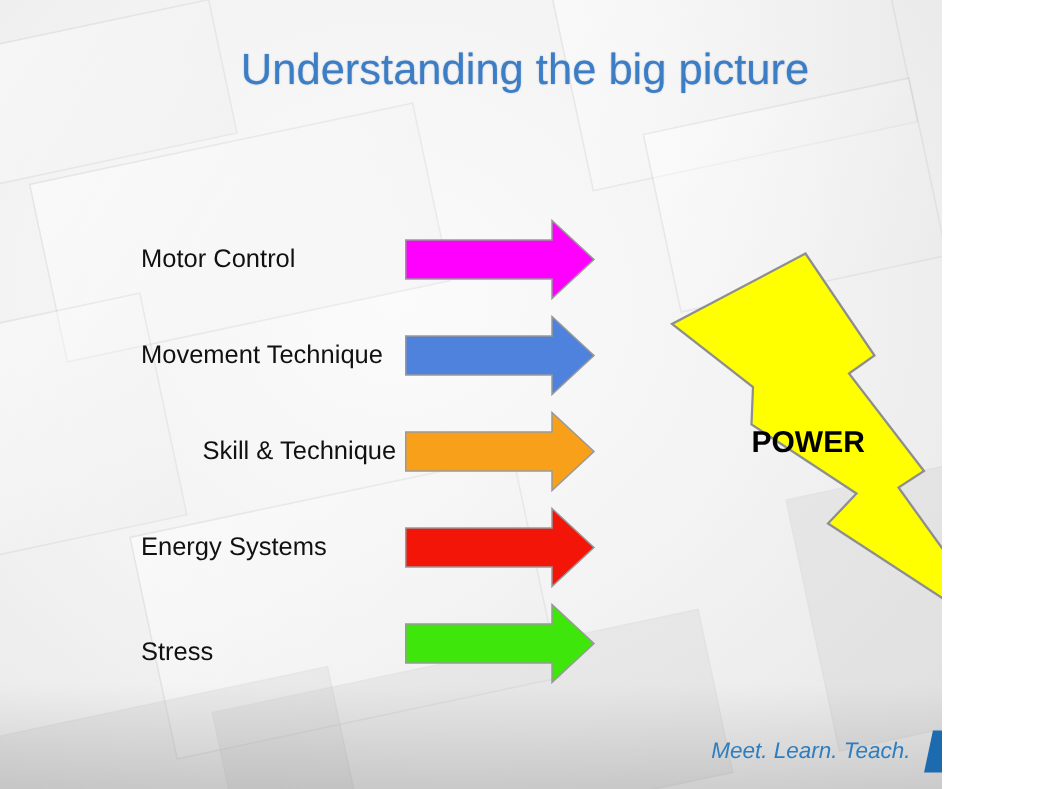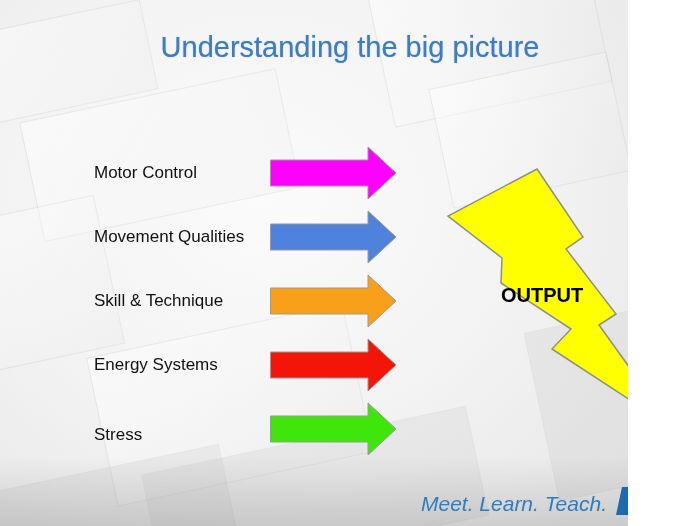--- a/index.html
+++ b/index.html
@@ -25,21 +25,21 @@
     font-size:17px;color:#111;z-index:3;white-space:nowrap;
   }
   .arrow{position:absolute;left:270px;width:127px;height:54px;z-index:3;display:block;}
   .bolt-svg{position:absolute;left:440px;top:160px;width:250px;height:280px;z-index:2;display:block;}
   .bolt-text{
     position:absolute;left:501px;top:259px;z-index:4;
     font-size:20px;font-weight:bold;color:#000;line-height:24px;white-space:pre-line;
   }
   .tagline{
     position:absolute;top:492px;left:0;width:607px;text-align:right;
-    font-style:italic;font-size:21px;z-index:4;
+    font-style:italic;font-size:15px;z-index:4;
   }
   .logo{position:absolute;top:487px;left:619px;display:flex;gap:2px;transform:skewX(-12deg);z-index:4;}
   .logo-box{height:28px;display:flex;align-items:center;justify-content:center;
     color:#fff;font-weight:bold;font-style:italic;font-size:20px;}
   .logo-tp{width:45px;}
   .logo-u{width:23px;}
 </style>
 </head>
 <body>
 
@@ -52,22 +52,22 @@
   <div class="facet" style="left:380px;top:-25px;width:220px;height:130px;"></div>
   <div class="facet" style="left:440px;top:70px;width:180px;height:120px;"></div>
   <div class="facet dark" style="left:540px;top:310px;width:210px;height:170px;"></div>
   <div class="facet dark" style="left:150px;top:440px;width:330px;height:110px;"></div>
   <div class="facet dark" style="left:-20px;top:470px;width:250px;height:90px;"></div>
   <div class="bottom-shade"></div>
 
   <div class="title" style="color: rgb(59, 126, 198);">Understanding the big picture</div>
 
   <div class="row-label" style="top:161px;">Motor Control</div>
-  <div class="row-label" style="top:225px;">Movement Qualities</div>
-  <div class="row-label" style="top:289px;">Skill &amp; Technique</div>
+  <div class="row-label" style="top:225px;">Movement Technique</div>
+  <div class="row-label" style="top:289px;margin-left:41px;">Skill &amp; Technique</div>
   <div class="row-label" style="top:353px;">Energy Systems</div>
   <div class="row-label" style="top:423px;">Stress</div>
 
   <svg class="arrow" style="top:146px;" viewBox="0 0 127 54">
     <polygon points="0.5,14 98,14 98,1 126,27 98,53 98,40 0.5,40" stroke-width="1" fill="#FF00FF" stroke="#999999"></polygon>
   </svg>
   <svg class="arrow" style="top:210px;" viewBox="0 0 127 54">
     <polygon points="0.5,14 98,14 98,1 126,27 98,53 98,40 0.5,40" stroke-width="1" fill="#4E82DC" stroke="#999999"></polygon>
   </svg>
   <svg class="arrow" style="top:274px;" viewBox="0 0 127 54">
@@ -76,21 +76,21 @@
   <svg class="arrow" style="top:338px;" viewBox="0 0 127 54">
     <polygon points="0.5,14 98,14 98,1 126,27 98,53 98,40 0.5,40" stroke-width="1" fill="#F31508" stroke="#999999"></polygon>
   </svg>
   <svg class="arrow" style="top:402px;" viewBox="0 0 127 54">
     <polygon points="0.5,14 98,14 98,1 126,27 98,53 98,40 0.5,40" stroke-width="1" fill="#3FE60B" stroke="#999999"></polygon>
   </svg>
 
   <svg class="bolt-svg" viewBox="440 160 250 280">
     <polygon points="537,169 583,237 566,249 616,314 599,325 673,428 552,349 571,329 501,283 502,258 448,216" stroke-width="1.5" stroke-linejoin="miter" fill="#FFFF00" stroke="#8E8E8E"></polygon>
   </svg>
-  <div class="bolt-text" style="color: rgb(0, 0, 0);"><br><span>OUTPUT</span></div>
+  <div class="bolt-text" style="color: rgb(0, 0, 0);"><br><span>POWER</span></div>
 
   <div class="tagline" style="color: rgb(46, 125, 190);">Meet. Learn. Teach.</div>
   <div class="logo">
     <div class="logo-box logo-tp" style="background: rgb(27, 107, 174); color: rgb(255, 255, 255);">TP</div>
     <div class="logo-box logo-u" style="background: rgb(13, 13, 13); color: rgb(255, 255, 255);">U</div>
   </div>
 
 </div>
 
 </body></html>

